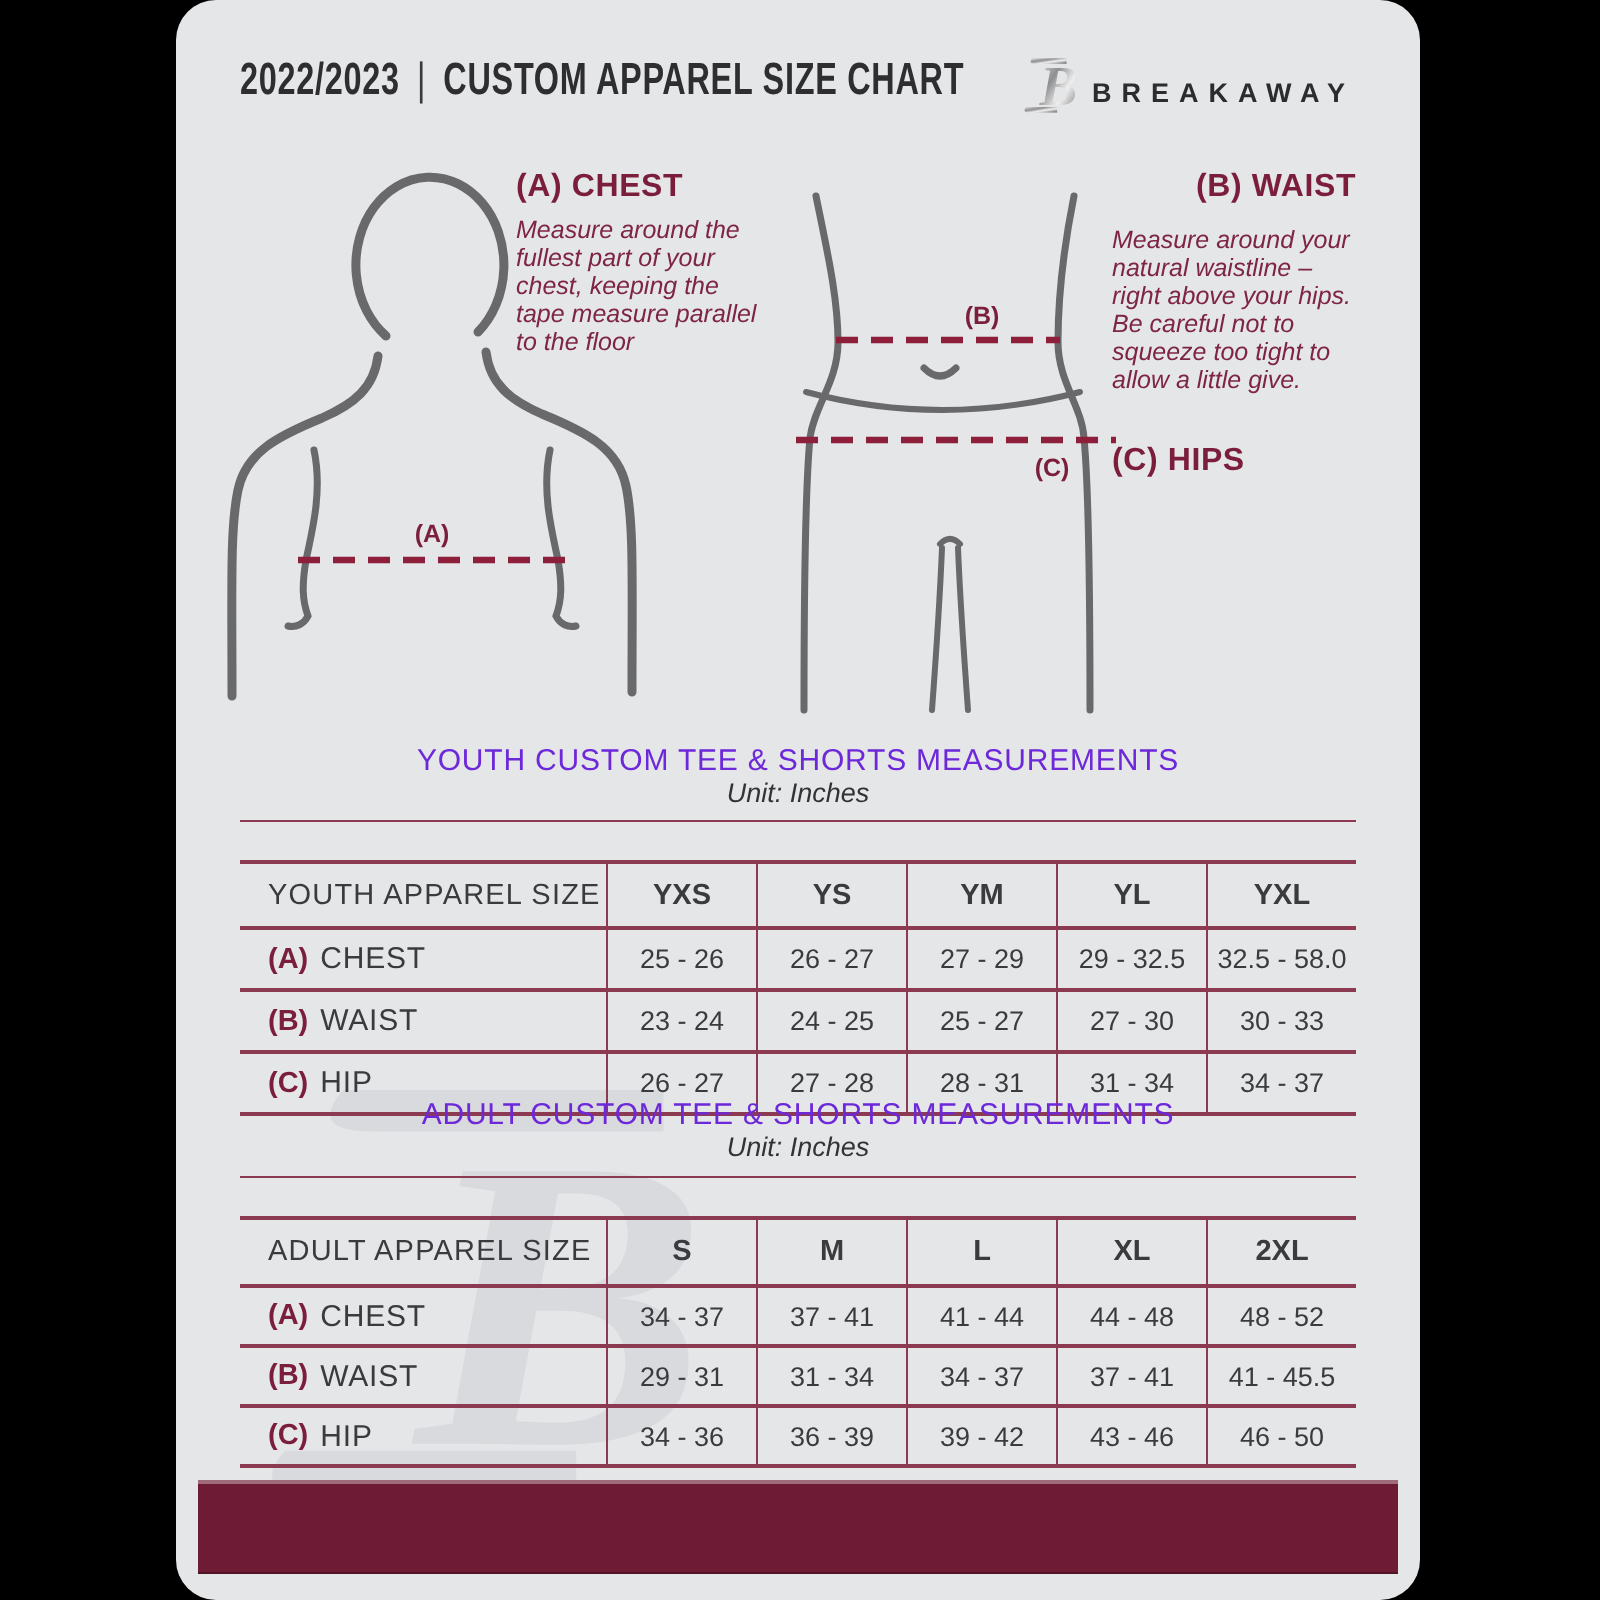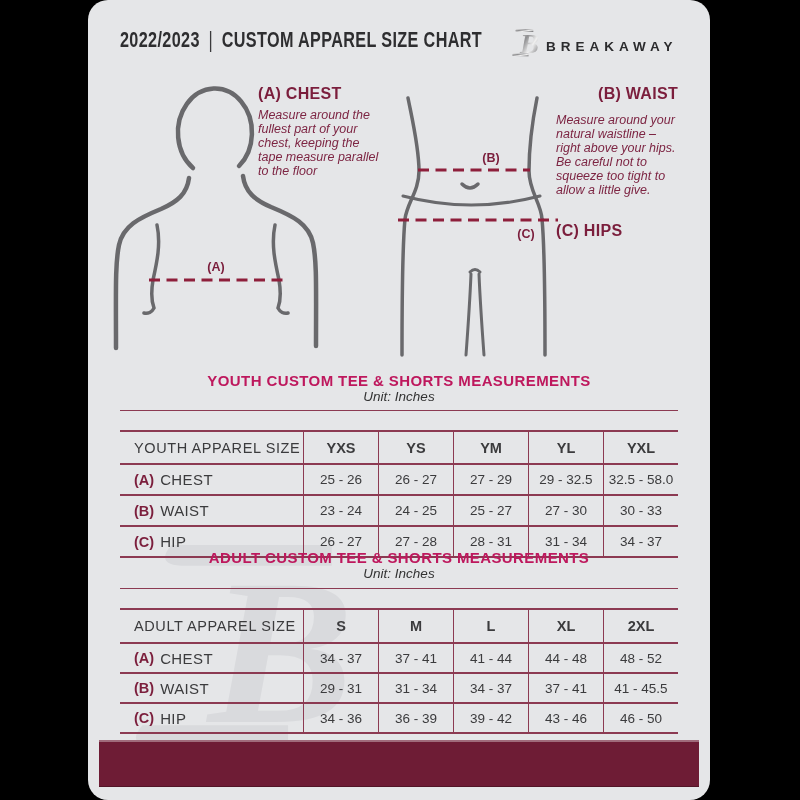--- a/index.html
+++ b/index.html
@@ -40,21 +40,21 @@
     color:var(--maroon);z-index:1;
   }
   .m-body{
     position:absolute;font-style:italic;font-size:12.5px;line-height:14px;
     color:var(--maroon-body);white-space:pre-line;z-index:1;
   }
   .fig{position:absolute;z-index:1;}
   
   .tbl-title{
     position:absolute;left:0;width:622px;text-align:center;
-    font-weight:bold;font-size:15px;letter-spacing:.4px;color:#be185d;z-index:1;
+    font-weight:normal;font-size:15px;letter-spacing:.4px;color:#6d28d9;z-index:1;
   }
   .tbl-unit{
     position:absolute;left:0;width:622px;text-align:center;
     font-style:italic;font-size:13.5px;color:#333;z-index:1;
   }
   .tbl-wrap{
     position:absolute;left:32px;width:558px;z-index:1;
     border-top:1px solid var(--tborder);padding-top:19px;
   }
   .size-grid{

